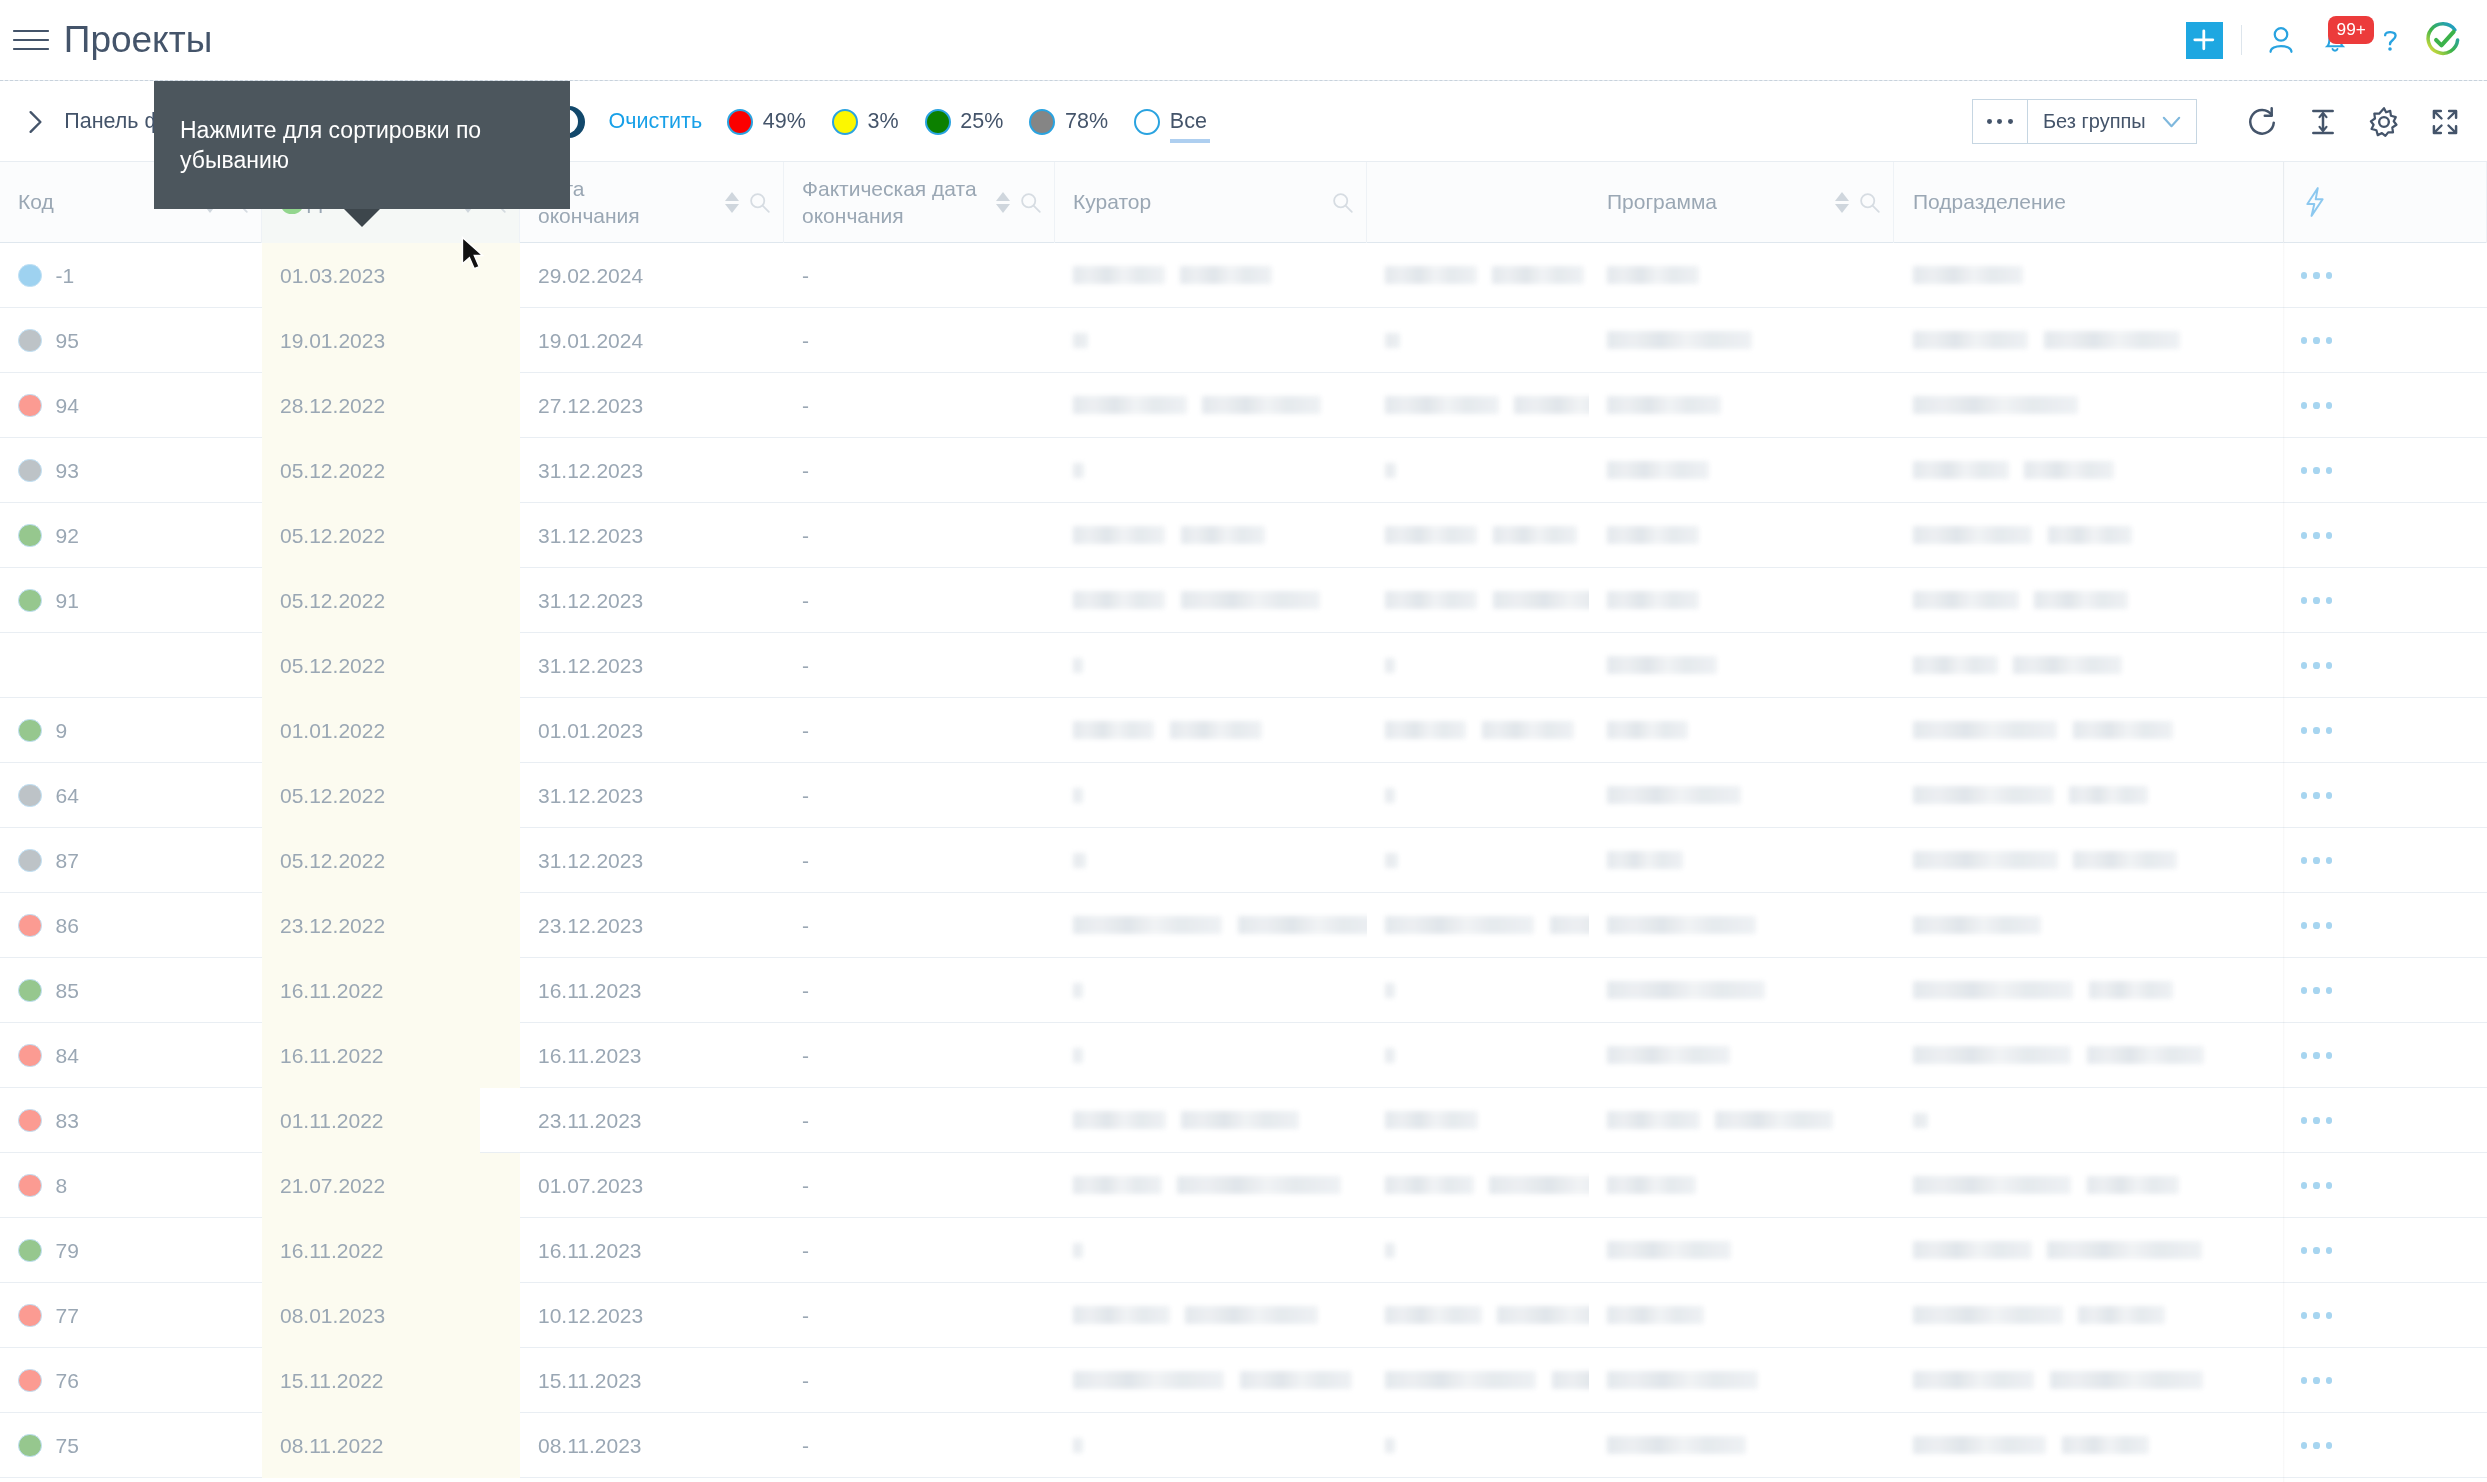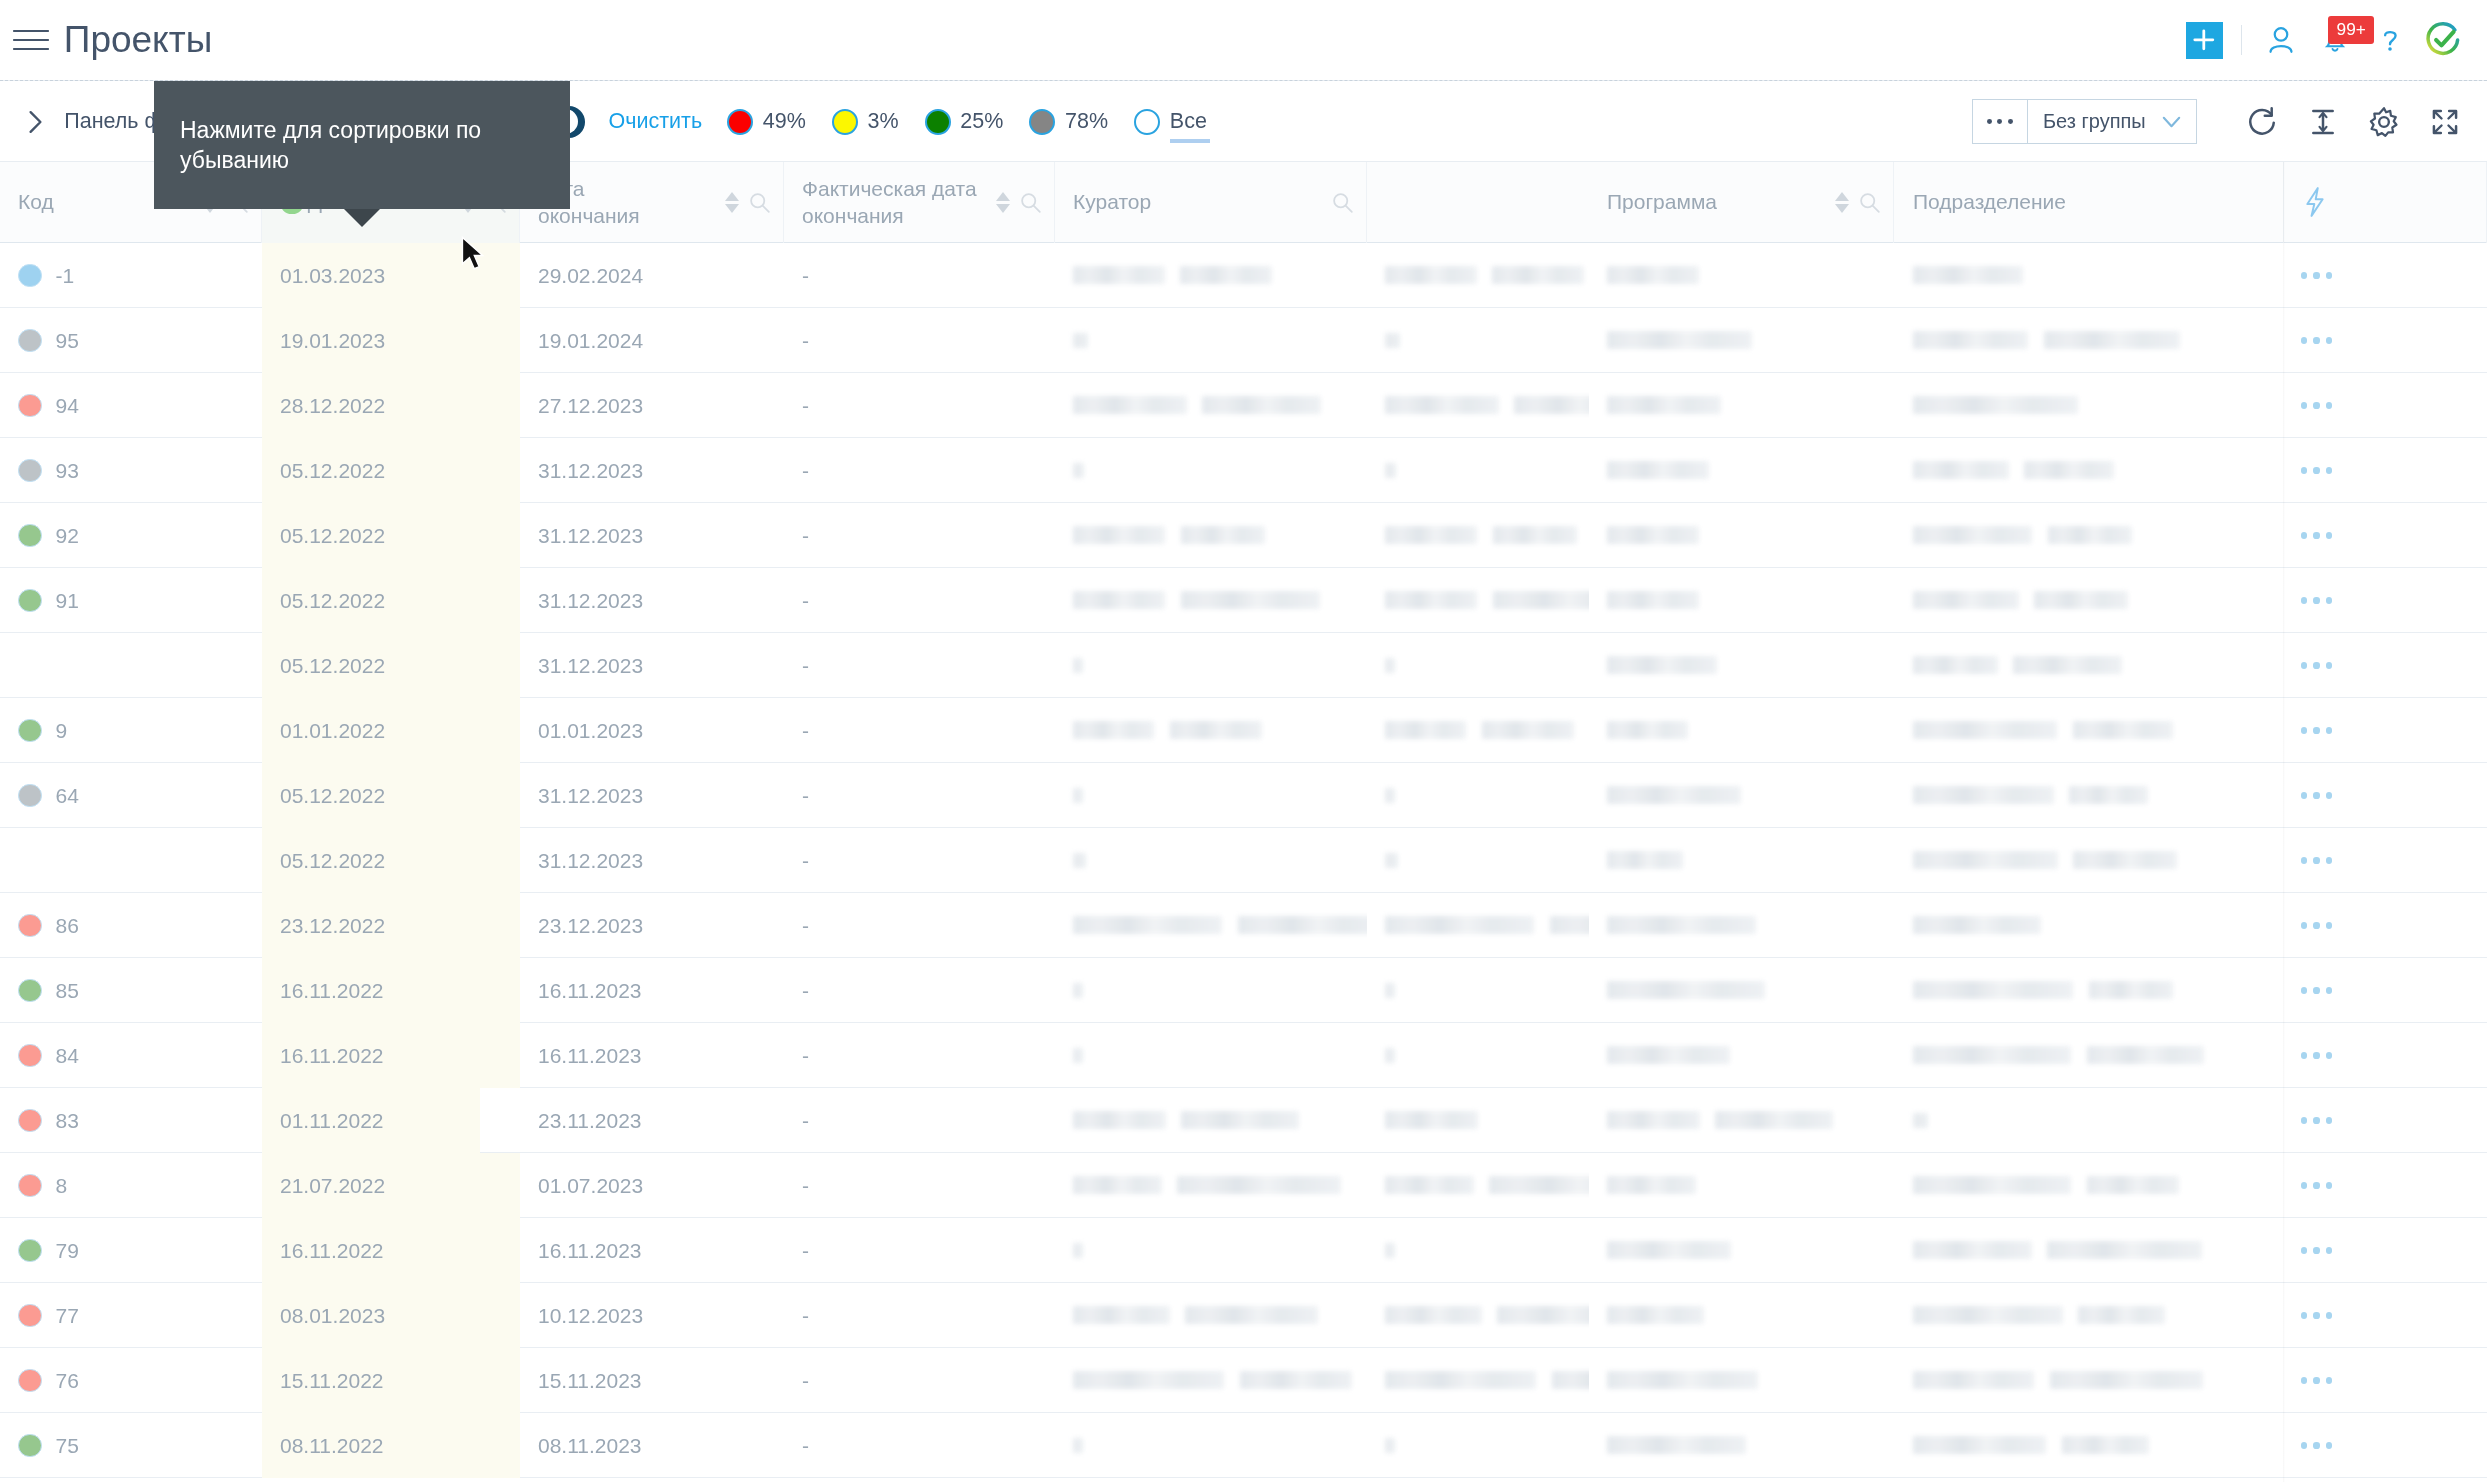--- a/index.html
+++ b/index.html
@@ -39,21 +39,21 @@
     cursor:pointer;margin-right:18px;
   }
   .plus-btn svg{display:block;}
   .vsep{width:1.4px;height:30.5px;background:#dde5ec;margin-right:19.4px;}
   .hicon{
     width:39px;height:39px;display:flex;align-items:center;justify-content:center;
     cursor:pointer;position:relative;margin-right:15.3px;
   }
   .badge{
     position:absolute;top:-4.2px;left:12.5px;
-    background:#ec3b3b;color:#fff;border-radius:3px;
+    background:#ec3b3b;color:#fff;border-radius:8px;
     font-size:17.3px;line-height:1;padding:4.9px 8.3px 5.6px 8.3px;
     font-family:"Liberation Sans",sans-serif;white-space:nowrap;
     z-index:3;
   }
   
   .filter-bar{
     position:absolute;left:0;top:81px;width:2487px;height:81px;
     background:#fff;border-bottom:0.7px solid #e8edf2;
     box-sizing:border-box;
   }
@@ -718,20 +718,24 @@
         </div>
         <div class="cell" style="left:2283px;width:204px">
           <span class="rowdots">
             <span class="rd"></span>
             <span class="rd"></span>
             <span class="rd"></span>
           </span>
         </div>
       </div>
       <div class="row">
+        <div class="cell" style="left:0px;width:262px">
+          <span class="code-dot" style="background:#bdc3c7"></span>
+          <span>87</span>
+        </div>
         <div class="cell hl" style="left:262px;width:258px">
           <span>05.12.2022</span>
         </div>
         <div class="cell" style="left:520px;width:264px">
           <span>31.12.2023</span>
         </div>
         <div class="cell" style="left:784px;width:271px">
           <span>-</span>
         </div>
         <div class="cell" style="left:1055px;width:312px;position:absolute;overflow:hidden">

